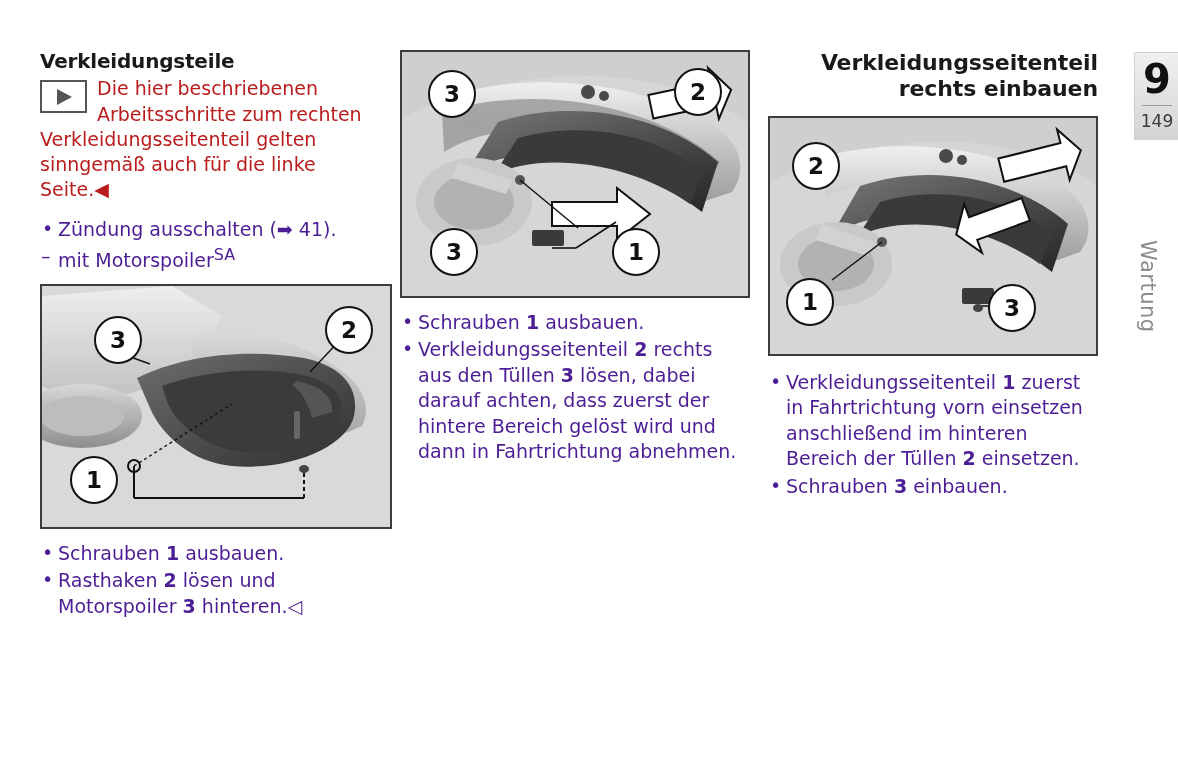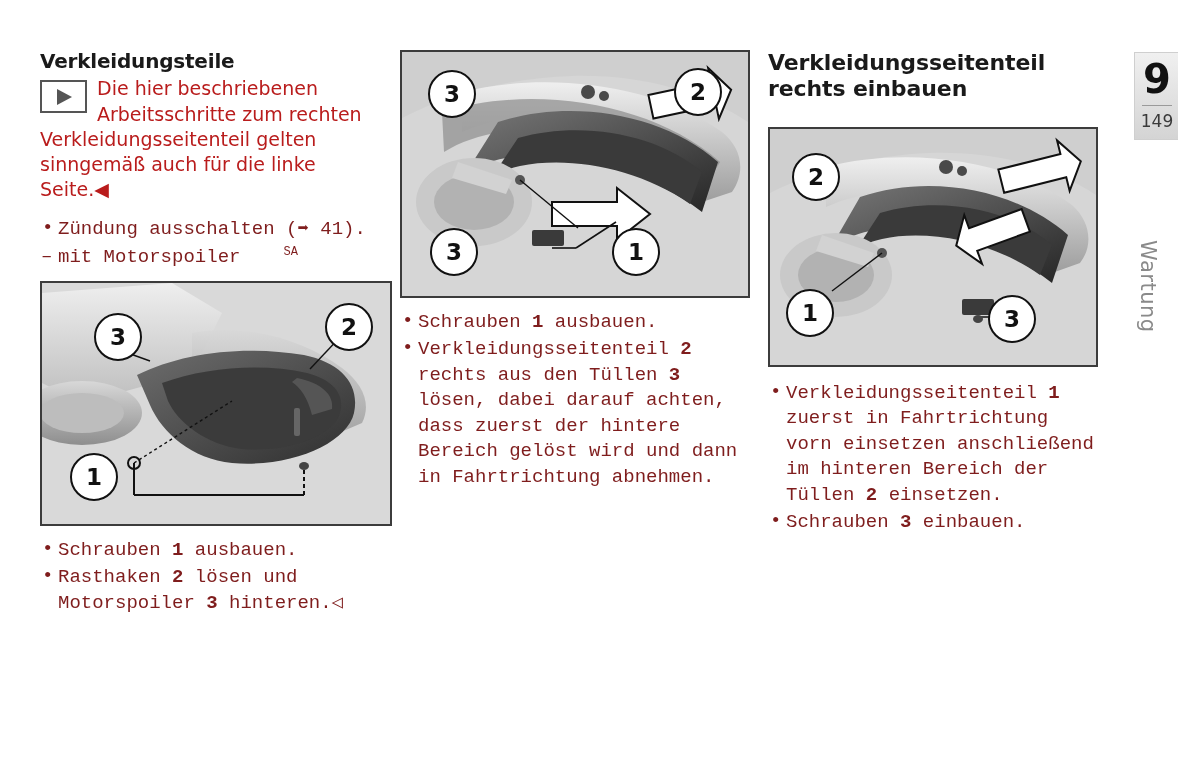--- a/index.html
+++ b/index.html
@@ -37,21 +37,21 @@
     letter-spacing: -0.2px;
     line-height: 1.12;
   }
   h2.sub-title {
     font-size: 22px;
     font-weight: bold;
     margin: 0 0 14px 0;
     line-height: 1.18;
     letter-spacing: -0.1px;
   }
-  h2.sub-title.c3 { margin-bottom: 25px; }
+  h2.sub-title.c3 { margin-bottom: 14px; text-align: right; }
 
   .note-block {
     position: relative;
     font-size: 19px;
     line-height: 1.33;
     color: #b91c1c;
     margin-bottom: 14px;
   }
   .note-icon {
     float: left;
@@ -71,22 +71,21 @@
     border-top: 8px solid transparent;
     border-bottom: 8px solid transparent;
   }
 
   ul.bullets {
     list-style: none;
     margin: 0;
     padding: 0;
     font-size: 19px;
     line-height: 1.34;
-    color: #7f1d1d;
-    font-family: Liberation Mono, monospace;
+    color: #4c1d95;
   }
   ul.bullets li {
     position: relative;
     padding-left: 18px;
     margin-bottom: 2px;
   }
   ul.bullets li.dot::before {
     content: "\2022";
     position: absolute;
     left: 2px;
@@ -94,21 +93,21 @@
     font-size: 19px;
   }
   ul.bullets li.dash::before {
     content: "\2013";
     position: absolute;
     left: 1px;
     top: 0px;
     font-size: 19px;
   }
   b { font-weight: bold; }
-  sup { font-size: 12px; vertical-align: super; margin-left: 43px; }
+  sup { font-size: 16px; vertical-align: super; }
 
   
   .figure {
     border: 2px solid #3c3c3c;
     background: #dcdcdc;
     position: relative;
     overflow: hidden;
     box-sizing: border-box;
   }
   .fig-c1 { width: 352px; height: 245px; margin: 10px 0 12px 0; }

